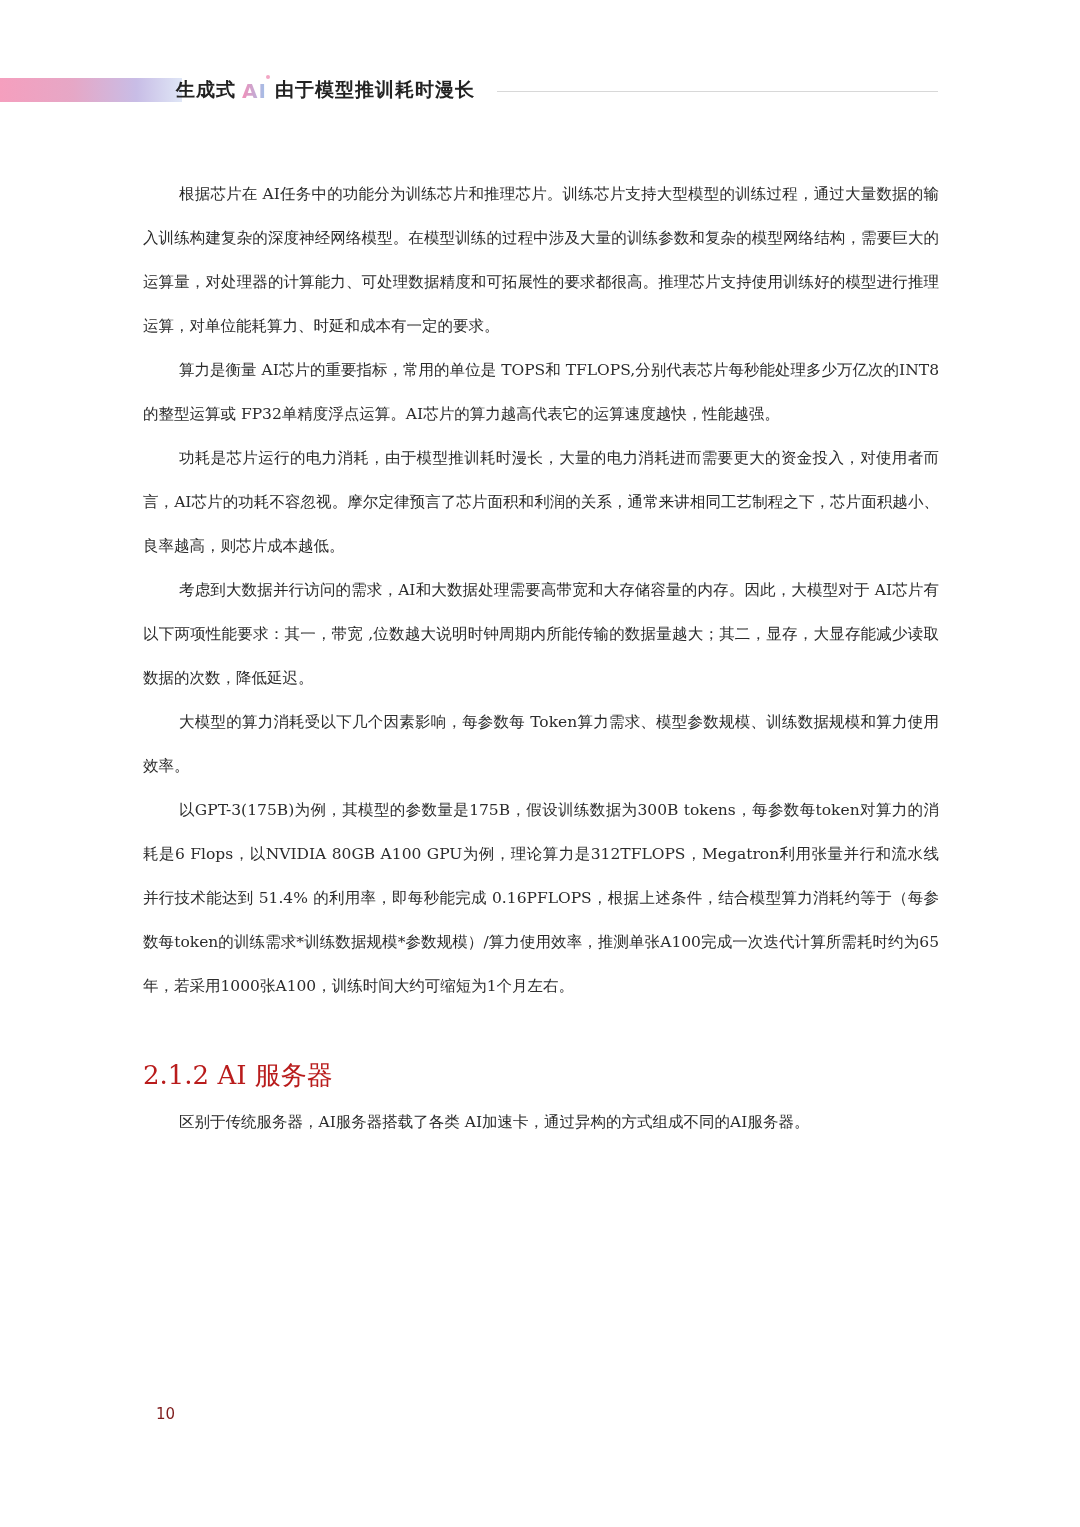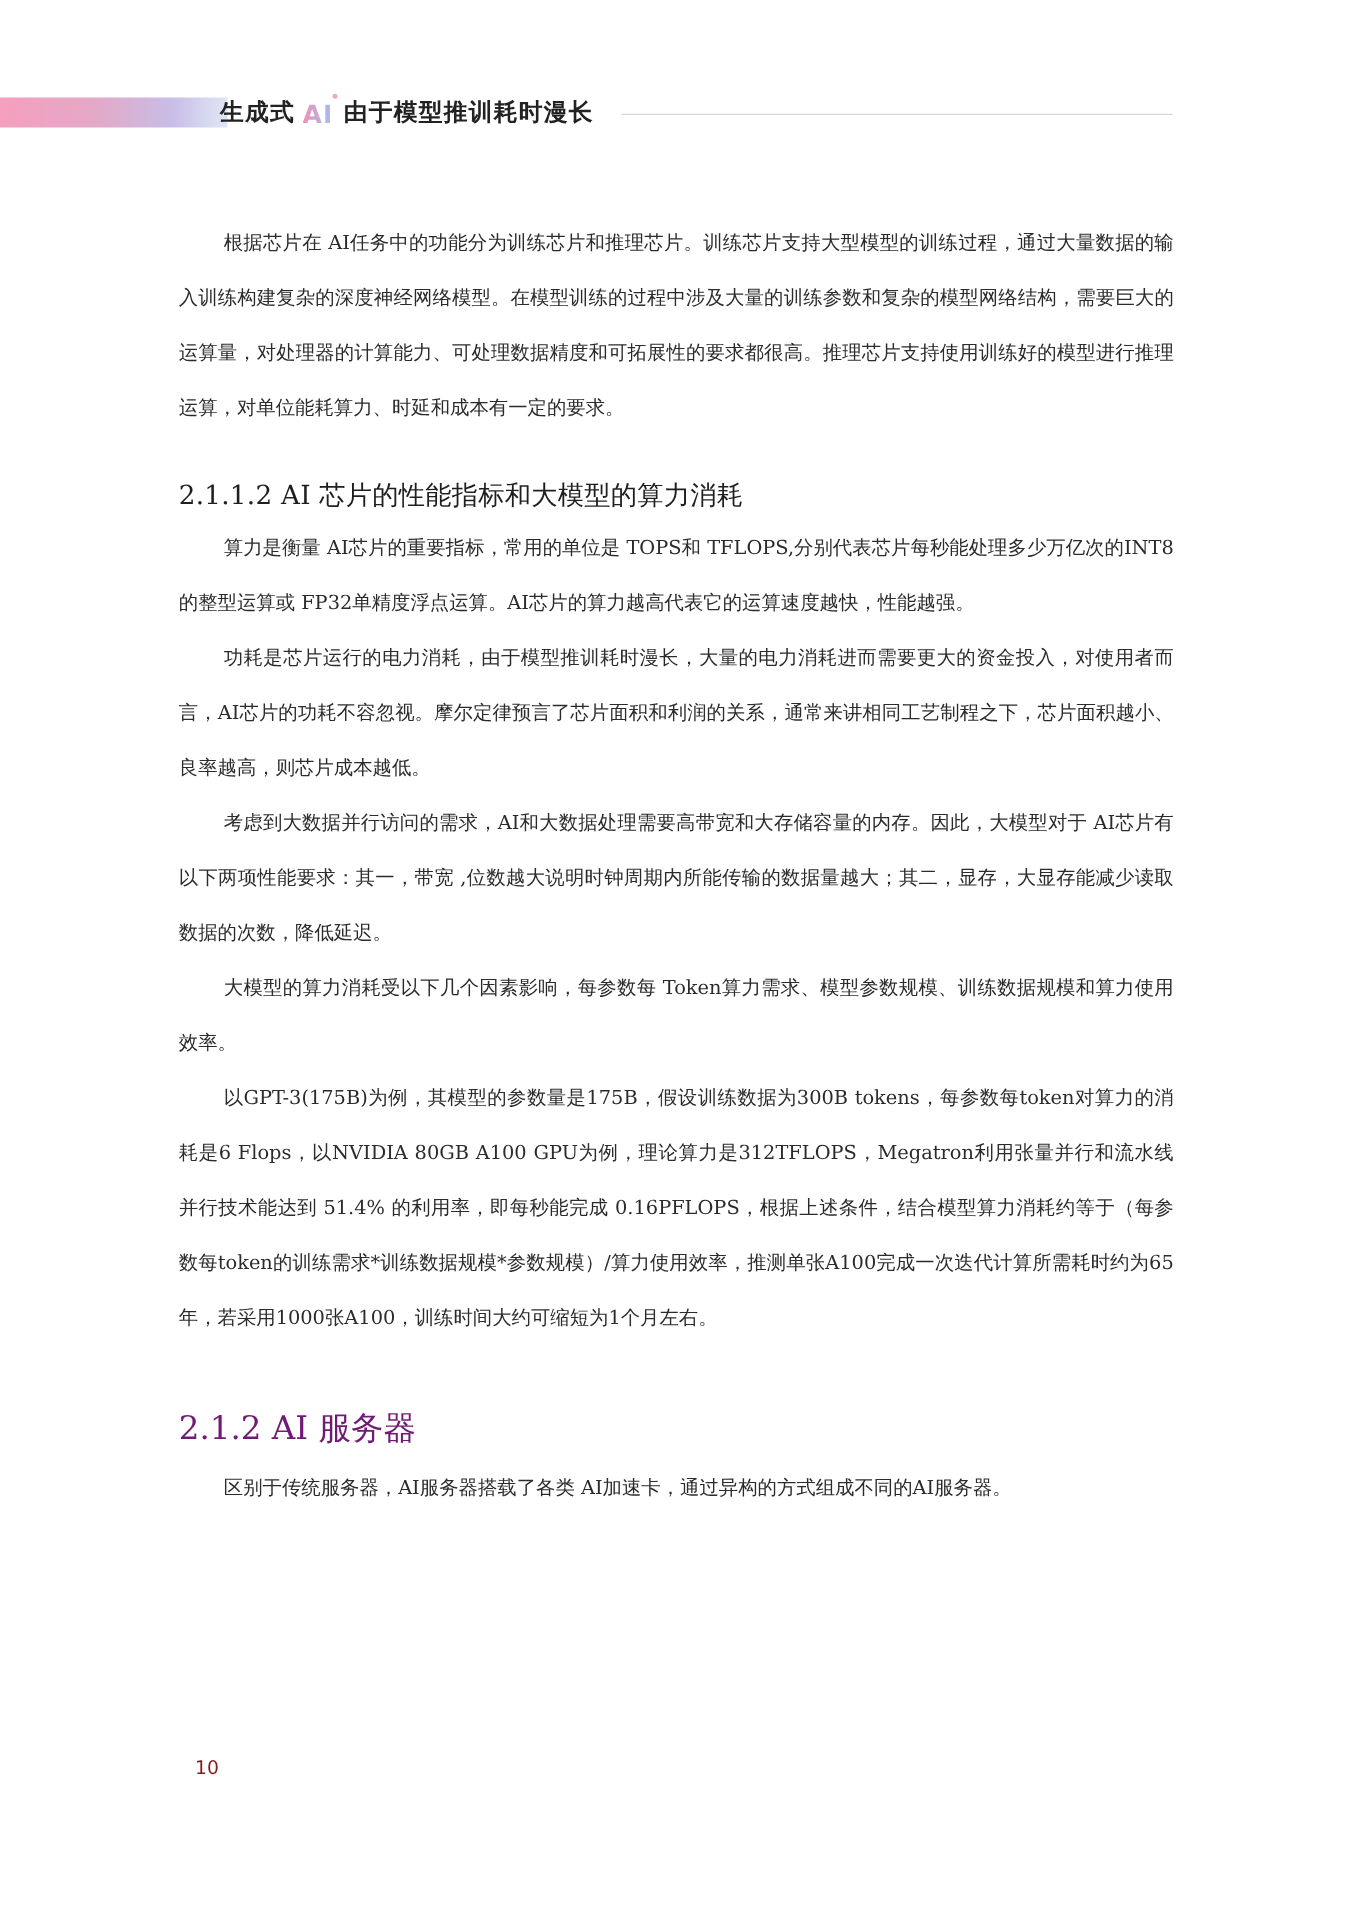--- a/index.html
+++ b/index.html
@@ -40,21 +40,21 @@
   p {
     margin: 0; font-size: 15.5px; line-height: 44px; text-align: justify;
     text-align-last: left; color: #2b2b2b;
   }
   p.indent { text-indent: 36px; }
   h3.sub {
     margin: 28px 0 0 0; font-size: 21px; font-weight: normal; line-height: 40px; color: #1f1f1f;
     letter-spacing: 0.2px;
   }
   h2.sec {
-    margin: 44px 0 2px 0; font-size: 26px; font-weight: normal; line-height: 46px; color: #701a75;
+    margin: 44px 0 2px 0; font-size: 26px; font-weight: normal; line-height: 46px; color: #b91c1c;
   }
   .after-head { margin-top: 4px; }
   .page-number {
     position: absolute; left: 156px; top: 1405px; font-family: "DejaVu Sans", sans-serif;
     font-size: 15px; color: #7f1d1d;
   }
 </style>
 </head>
 <body>
 
@@ -64,21 +64,20 @@
     <span>生成式</span>
     <span class="ai-mark">AI</span>
     <span>由于模型推训耗时漫长</span>
   </div>
   <div class="header-rule"></div>
 </div>
 
 <div class="content">
   <p class="indent">根据芯片在 AI任务中的功能分为训练芯片和推理芯片。训练芯片支持大型模型的训练过程，通过大量数据的输入训练构建复杂的深度神经网络模型。在模型训练的过程中涉及大量的训练参数和复杂的模型网络结构，需要巨大的运算量，对处理器的计算能力、可处理数据精度和可拓展性的要求都很高。推理芯片支持使用训练好的模型进行推理运算，对单位能耗算力、时延和成本有一定的要求。</p>
 
-  <h3 class="sub">2.1.1.2 AI 芯片的性能指标和大模型的算力消耗</h3>
   <p class="indent">算力是衡量 AI芯片的重要指标，常用的单位是 TOPS和 TFLOPS,分别代表芯片每秒能处理多少万亿次的INT8的整型运算或 FP32单精度浮点运算。AI芯片的算力越高代表它的运算速度越快，性能越强。</p>
   <p class="indent">功耗是芯片运行的电力消耗，由于模型推训耗时漫长，大量的电力消耗进而需要更大的资金投入，对使用者而言，AI芯片的功耗不容忽视。摩尔定律预言了芯片面积和利润的关系，通常来讲相同工艺制程之下，芯片面积越小、良率越高，则芯片成本越低。</p>
   <p class="indent">考虑到大数据并行访问的需求，AI和大数据处理需要高带宽和大存储容量的内存。因此，大模型对于 AI芯片有以下两项性能要求：其一，带宽 ,位数越大说明时钟周期内所能传输的数据量越大；其二，显存，大显存能减少读取数据的次数，降低延迟。</p>
   <p class="indent">大模型的算力消耗受以下几个因素影响，每参数每 Token算力需求、模型参数规模、训练数据规模和算力使用效率。</p>
   <p class="indent">以GPT-3(175B)为例，其模型的参数量是175B，假设训练数据为300B tokens，每参数每token对算力的消耗是6 Flops，以NVIDIA 80GB A100 GPU为例，理论算力是312TFLOPS，Megatron利用张量并行和流水线并行技术能达到 51.4% 的利用率，即每秒能完成 0.16PFLOPS，根据上述条件，结合模型算力消耗约等于（每参数每token的训练需求*训练数据规模*参数规模）/算力使用效率，推测单张A100完成一次迭代计算所需耗时约为65年，若采用1000张A100，训练时间大约可缩短为1个月左右。</p>
 
   <h2 class="sec">2.1.2 AI 服务器</h2>
   <p class="indent">区别于传统服务器，AI服务器搭载了各类 AI加速卡，通过异构的方式组成不同的AI服务器。</p>
 </div>
 

